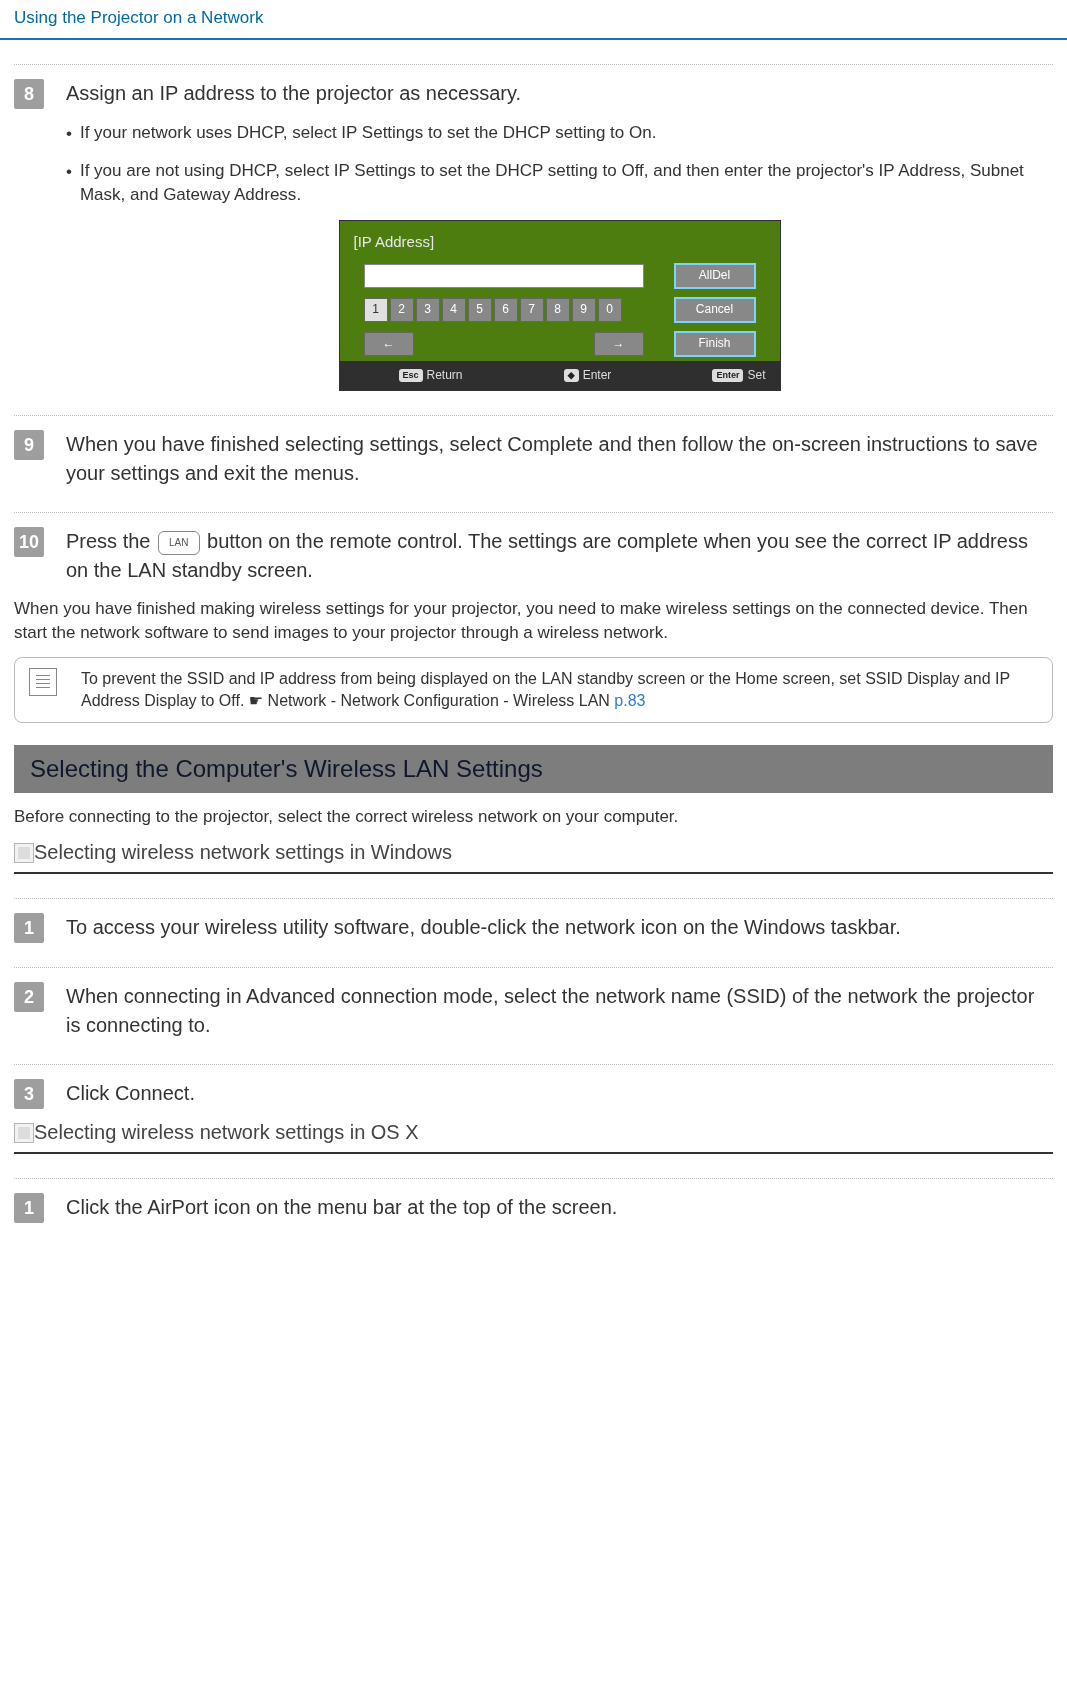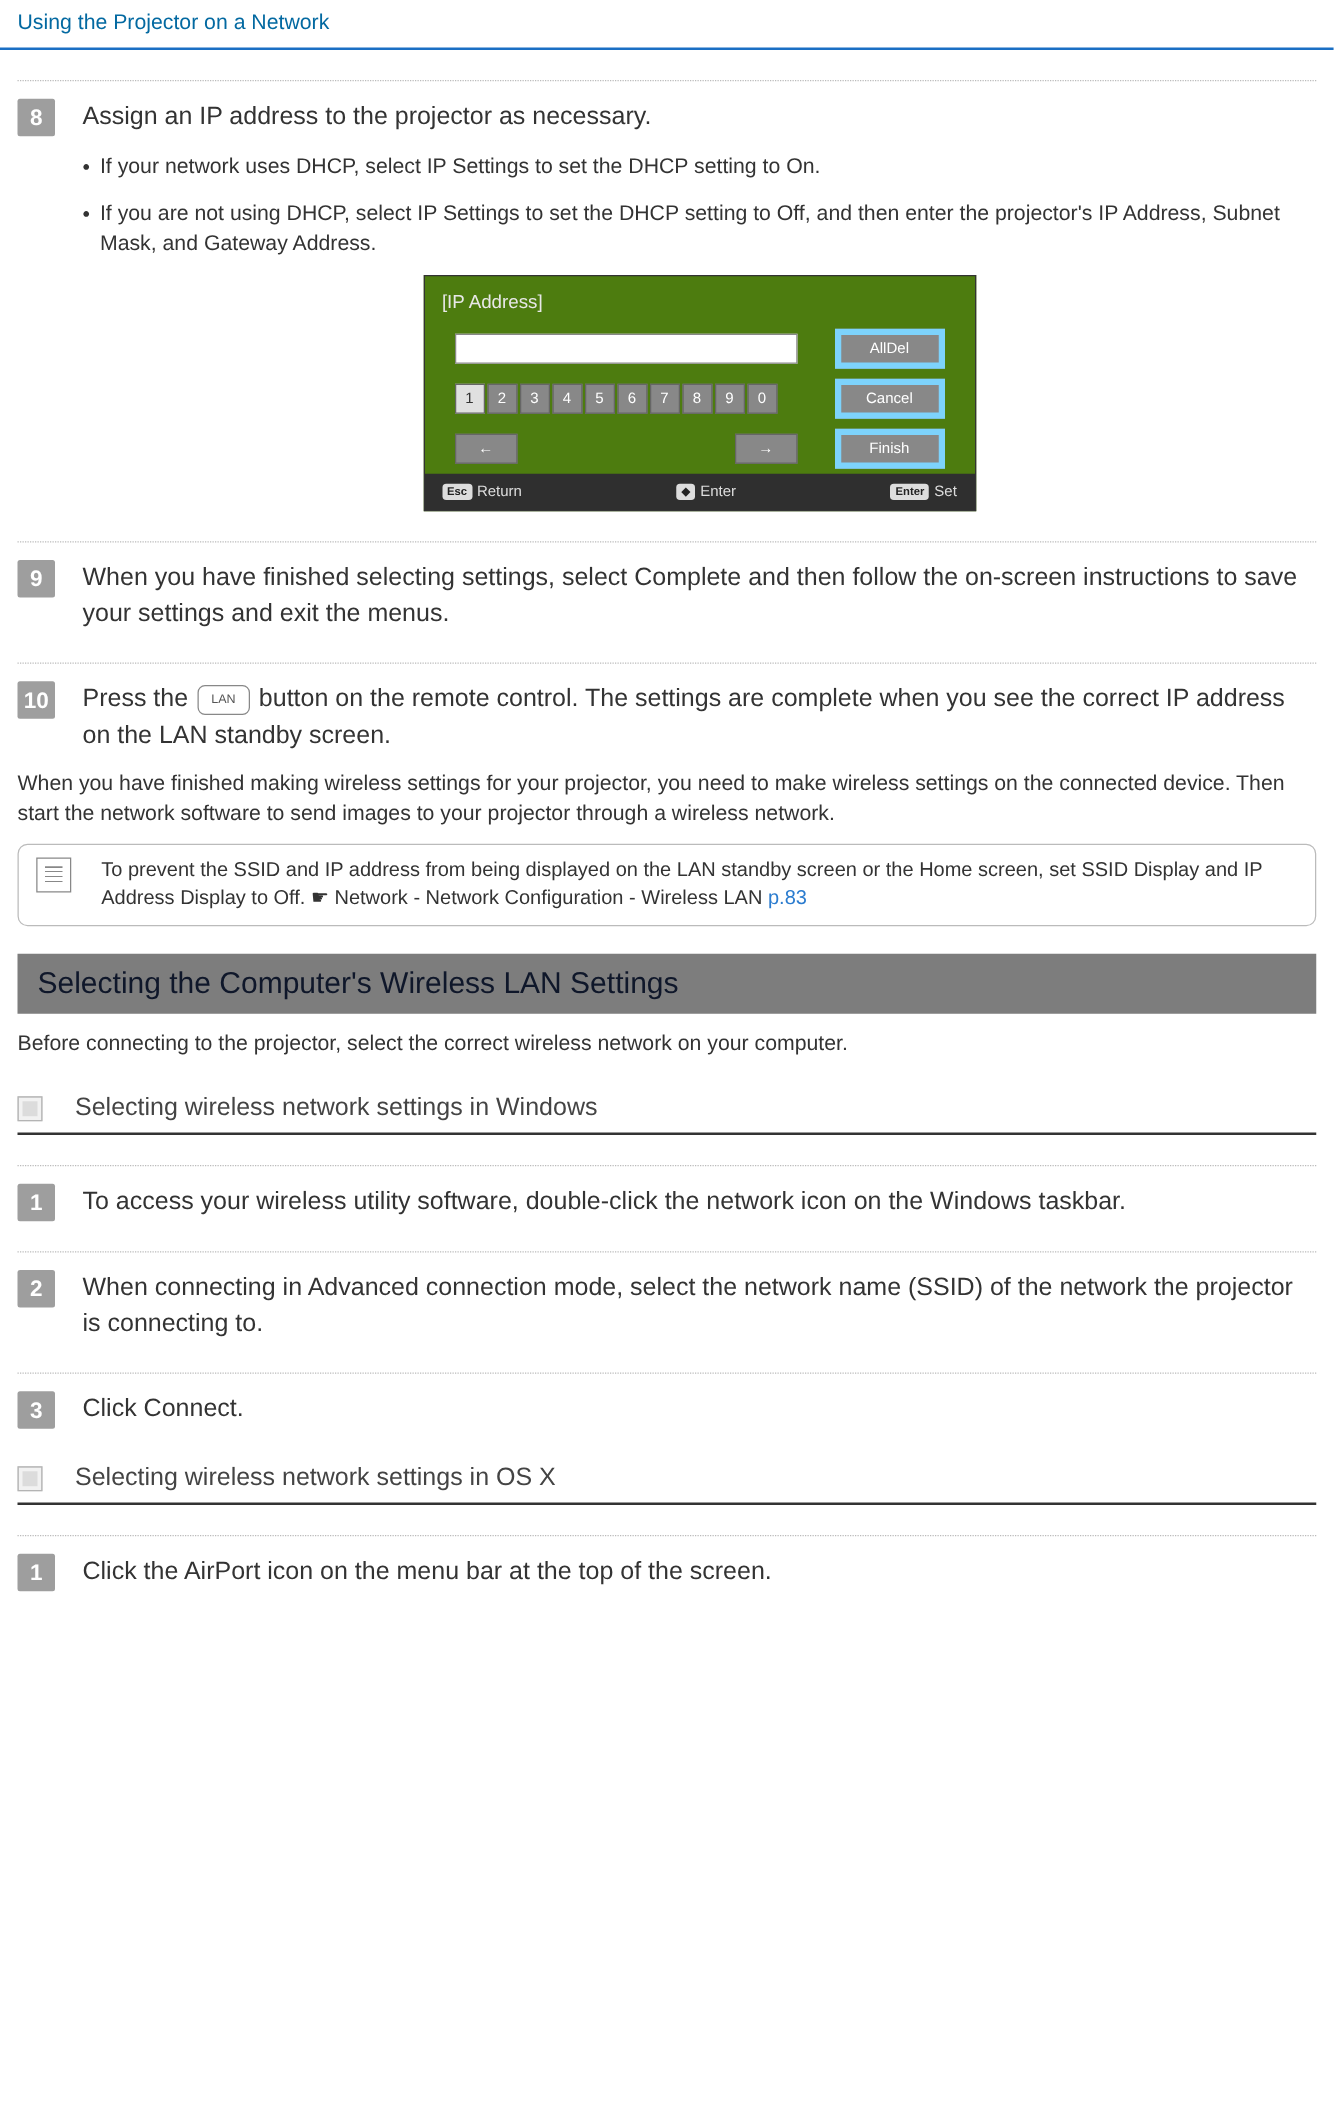--- a/index.html
+++ b/index.html
@@ -118,34 +118,35 @@
     }
     .ip-btn {
       width: 78px;
       height: 22px;
       background: #888;
       color: #fff;
       font-size: 12px;
       display: flex;
       align-items: center;
       justify-content: center;
-      border: 5px solid #7dd3fc;
+      border: 2px solid #7dd3fc;
     }
     .ip-footer {
       background: #2f2f2f;
       padding: 6px 14px;
       display: flex;
       justify-content: space-between;
       font-size: 12px;
       color: #ddd;
     }
     .ip-foot-item {
       display: flex;
       align-items: center;
       gap: 4px;
+      margin-left: 45px;
     }
     .foot-key {
       background: #ddd;
       color: #222;
       padding: 0 4px;
       border-radius: 3px;
       font-size: 9px;
       font-weight: bold;
     }
     .para {
@@ -191,24 +192,24 @@
     .section-bar {
       background: #7d7d7d;
       color: #0f172a;
       font-size: 24px;
       padding: 10px 16px;
       margin-top: 22px;
     }
     .sub-heading {
       display: flex;
       align-items: center;
-      gap: 26px;
+      gap: 0;
       font-size: 20px;
       color: #444;
-      margin: 28px 0 8px;
+      margin: 12px 0 8px;
     }
     .sub-marker {
       width: 18px;
       height: 18px;
       background: #dcdcdc;
       border: 1px solid #b4b4b4;
       box-shadow: inset 0 0 0 3px #f2f2f2;
     }
     .sub-underline {
       border: none;

